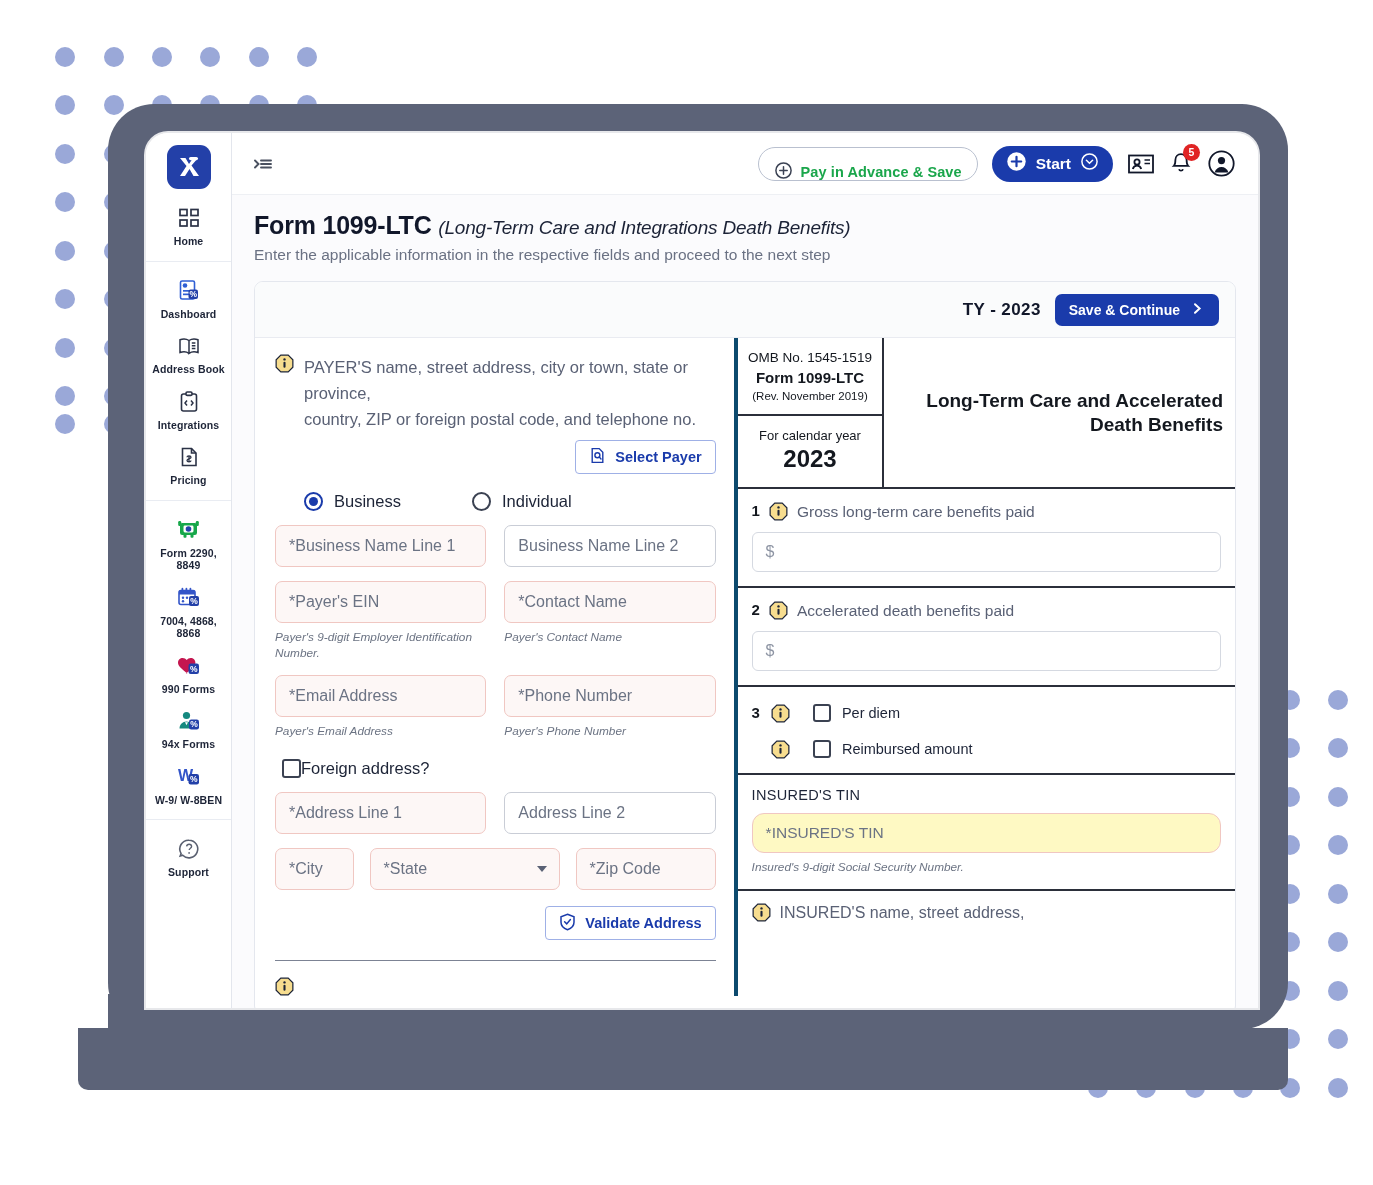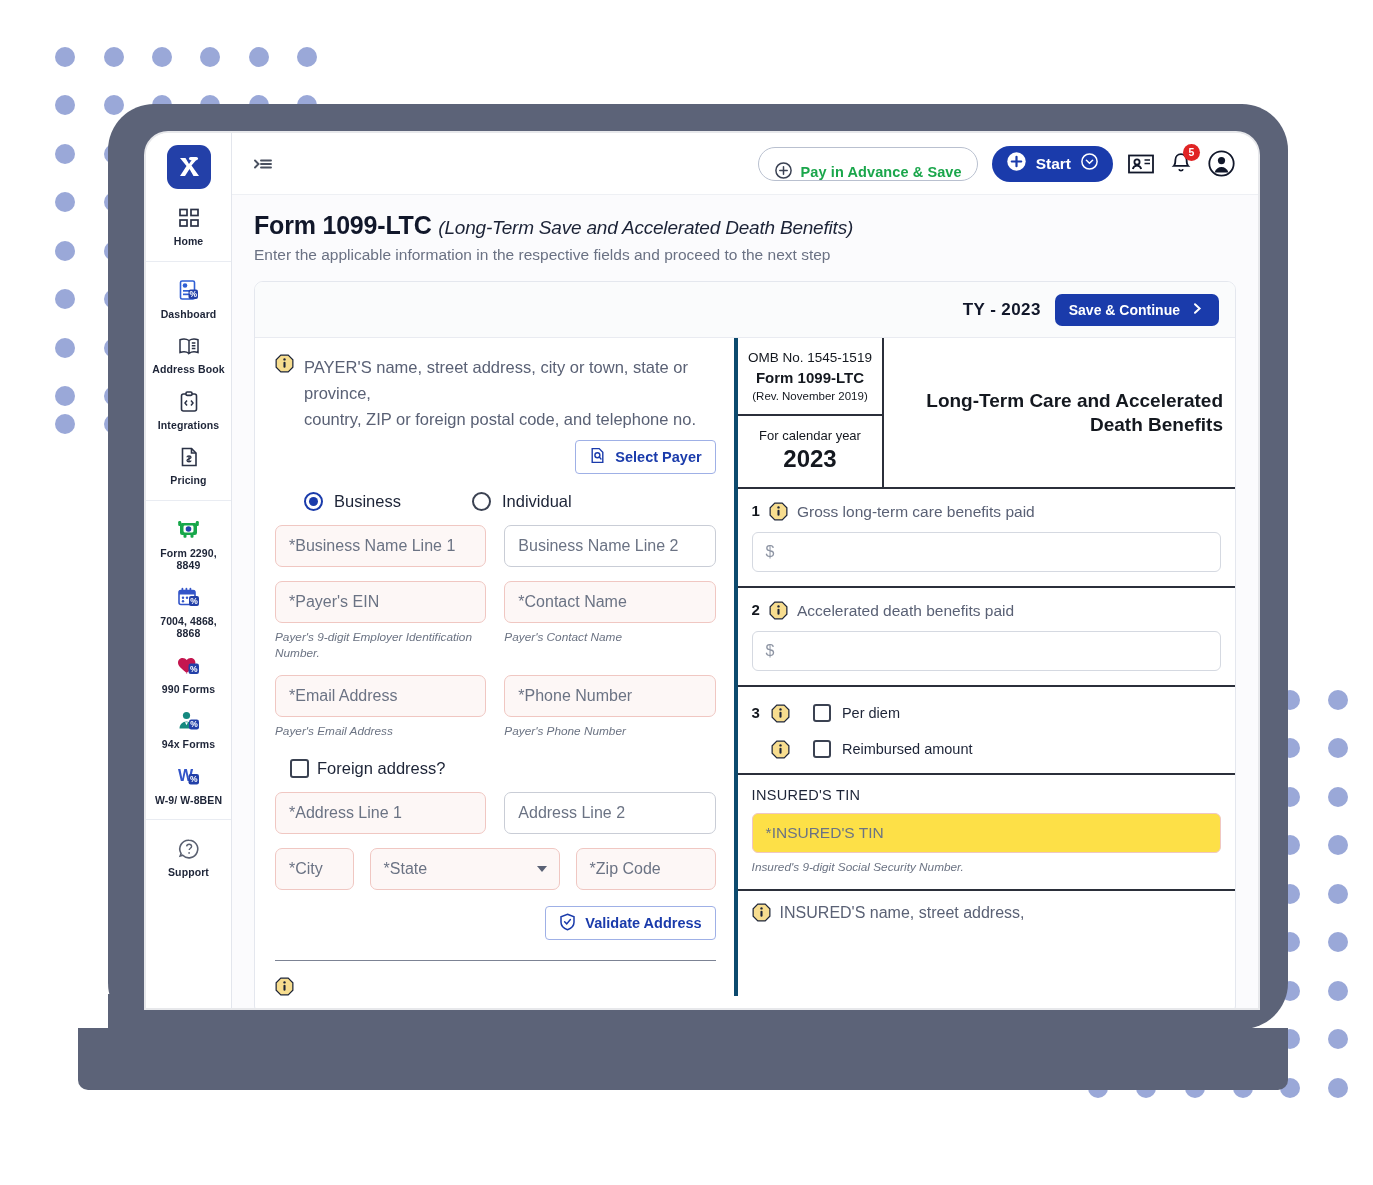--- a/index.html
+++ b/index.html
@@ -219,21 +219,21 @@
     color: #6b7384;
     border: 1px solid #f0c7c2; background: #fdf7f6;
     display: flex; align-items: center;
   }
   .inp.plain { border: 1px solid #c9cdd6; background: #fff; }
   .hint {
     font-size: 11.8px; font-style: italic; color: #6b7383;
     margin-top: 6px; line-height: 16px;
   }
 
-  .chk-row { display: flex; align-items: center; gap: 8px; margin-top: 20px; margin-left: 15px; cursor: pointer; }
+  .chk-row { display: flex; align-items: center; gap: 0; margin-top: 20px; margin-left: 7px; cursor: pointer; }
   .chk {
     width: 19px; height: 19px; border: 2px solid #3b4252;
     border-radius: 3px; flex: 0 0 auto; background: #fff;
   }
   .chk-row span { font-size: 16.5px; color: #1d2437; font-weight: 500;}
 
   .trio { display: flex; gap: 16px; margin-top: 14px; }
   .sel {
     position: relative;
   }
@@ -279,22 +279,22 @@
   }
   .cb-line { display: flex; align-items: center; gap: 11px; margin-top: 2px; }
   .cb-line .lbl { font-size: 14.5px; color: #1d2437; font-weight: 500;}
   .cb {
     width: 18px; height: 18px; border: 2px solid #3b4252;
     border-radius: 3px; flex: 0 0 auto; background: #fff;
   }
   .tin-title { font-size: 14.5px; color: #1d2437; letter-spacing: .3px; }
   .tin-inp {
     margin-top: 10px; width: 100%; height: 40px;
-    border: 1px solid #f0c7c2; background: #fde047;
-    border-radius: 6px; display: flex; align-items: center;
+    border: 1px solid #f0c7c2; background: #fef9c3;
+    border-radius: 12px; display: flex; align-items: center;
     padding: 0 13px; font-size: 15.5px; color: #6b7384;
   }
   .ins-head { display: flex; gap: 9px; align-items: center; padding: 12px 14px 0; }
   .ins-head .t { font-size: 16px; color: #5a6175; }
 </style>
 </head>
 <body>
 
 <div id="stage">
 
@@ -567,21 +567,21 @@
               <path d="M7.6 23.4c1.1-3.6 3.7-5.5 6.9-5.5s5.8 1.9 6.9 5.5" fill="#11172a" stroke="none"></path>
             </svg>
           </span>
         </div>
       </div>
 
       <div class="content">
 
         <div class="page-title">
           <span>Form 1099-LTC</span>
-          <span class="sub">(Long-Term Save and Accelerated Death Benefits)</span>
+          <span class="sub">(Long-Term Care and Integrations Death Benefits)</span>
         </div>
         <div class="page-desc">Enter the applicable information in the respective fields and proceed to the next step</div>
 
         <div class="card">
 
           <div class="card-head">
             <span class="ty">TY - 2023</span>
             <button class="btn-save">
               <span>Save &amp; Continue</span>
               <span>

